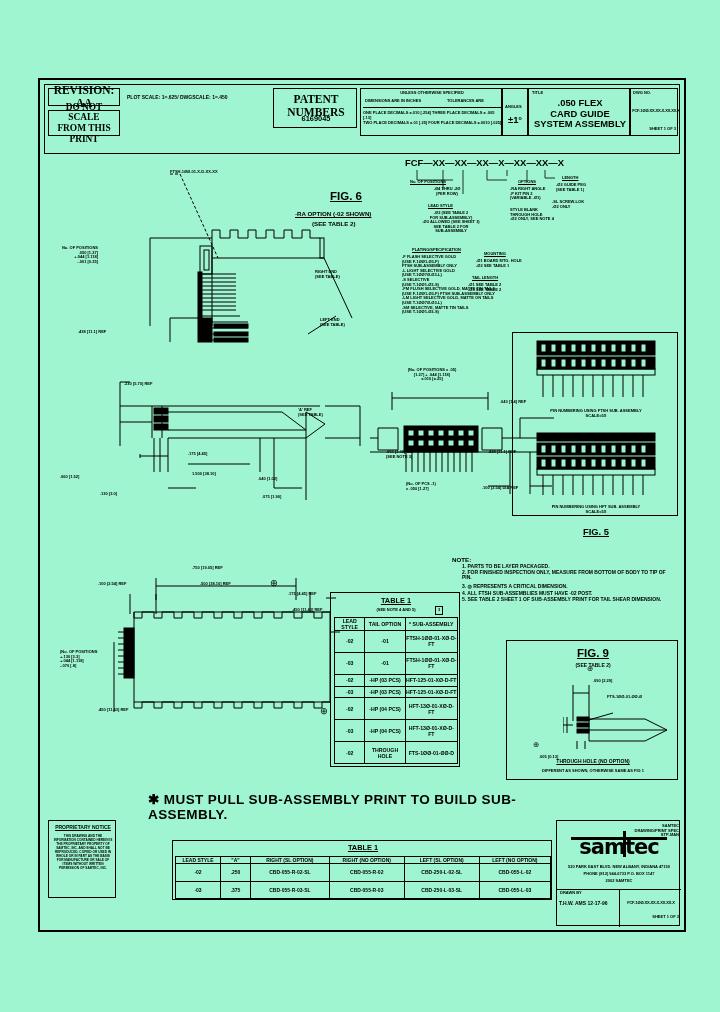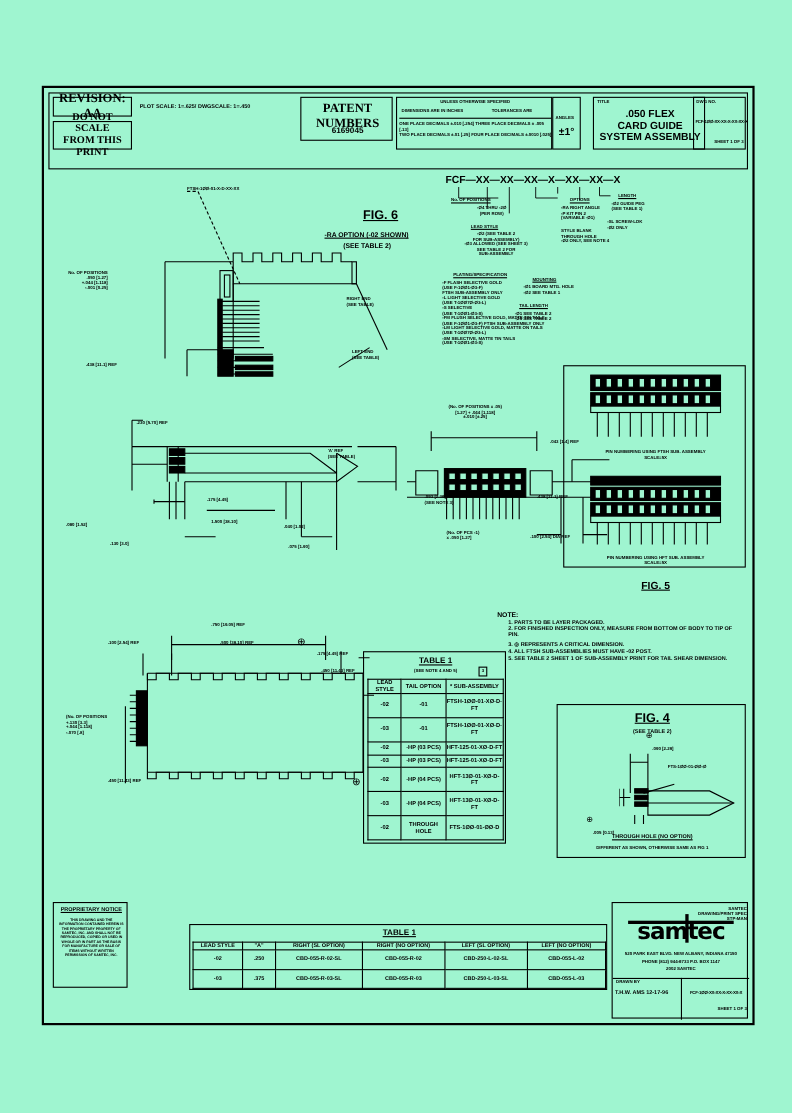--- a/index.html
+++ b/index.html
@@ -59,21 +59,21 @@
       <div class="ln hl" style="left:2px;top:18px;width:138px;"></div>
       <div class="bx t4 bold" style="left:2px;top:22px;width:140px;">ONE PLACE DECIMALS ±.010 [.254]   THREE PLACE DECIMALS ± .005 [.13]</div>
       <div class="bx t4 bold" style="left:2px;top:32px;width:140px;">TWO PLACE DECIMALS ±.01 [.25]   FOUR PLACE DECIMALS ±.0010 [.025]</div>
     </div>
 
     <div class="bx brd" style="left:457px;top:3px;width:26px;height:48px;">
       <div class="bx t4 bold" style="left:2px;top:16px;">ANGLES</div>
       <div class="bx t9 bold" style="left:5px;top:26px;">±1°</div>
     </div>
 
-    <div class="bx brd" style="left:483px;top:3px;width:102px;height:48px;margin-left:11px;">
+    <div class="bx brd" style="left:483px;top:3px;width:102px;height:48px;">
       <div class="bx t4 bold" style="left:3px;top:2px;">TITLE</div>
       <div class="bx ctr col t9 bold" style="left:0;top:9px;width:102px;white-space:pre-line;">.050 FLEX
 CARD GUIDE
 SYSTEM ASSEMBLY</div>
     </div>
 
     <div class="bx brd" style="left:585px;top:3px;width:48px;height:48px;">
       <div class="bx t4 bold" style="left:2px;top:2px;">DWG NO.</div>
       <div class="bx t4 bold pn" style="left:-3px;top:20px;width:56px;text-align:center;">FCF-1ØØ-XX-XX-X-XX-XX-X</div>
       <div class="bx t4 bold" style="left:0px;top:38px;width:45px;text-align:right;">SHEET 1 OF 3</div>
@@ -444,21 +444,21 @@
             <td>-02</td>
             <td>THROUGH HOLE</td>
             <td>FTS-1ØØ-01-ØØ-D</td>
           </tr>
         </tbody>
       </table>
     </div>
   </div>
 
   <div class="bx brd" style="left:466px;top:560px;width:172px;height:140px;">
-    <div class="bx ctr t11 bold und" style="left:0;top:6px;width:172px;">FIG. 4</div>
+    <div class="bx ctr t11 bold und" style="left:0;top:6px;width:172px;">FIG. 9</div>
     <div class="bx ctr t5 bold" style="left:0;top:22px;width:172px;">(SEE TABLE 2)</div>
     <div class="bx t4 bold" style="left:86px;top:38px;">.090 [2.29]</div>
     <div class="bx t4 bold" style="left:32px;top:114px;">.005 [0.13]</div>
     <div class="bx t4 bold" style="left:100px;top:54px;">FTS-1ØØ-01-ØØ-Ø</div>
     <div class="bx t7" style="left:80px;top:24px;">⊕</div>
     <div class="bx t7" style="left:26px;top:100px;">⊕</div>
 
     <svg class="bx" style="left:56px;top:44px;width:112px;height:70px;">
       <g stroke="#000" stroke-width="1" fill="none">
         <path d="M10,0 L10,36 M26,0 L26,36"></path>
@@ -471,20 +471,21 @@
         <path d="M26,45 L104,45"></path>
         <path d="M22,36 L50,28"></path>
         <path d="M14,56 L14,64 M22,56 L22,64"></path>
         <path d="M0,40 L10,40"></path>
       </g>
     </svg>
     <div class="bx ctr t5 bold und" style="left:0;top:118px;width:172px;">THROUGH HOLE (NO OPTION)</div>
     <div class="bx ctr t4 bold" style="left:0;top:128px;width:172px;">DIFFERENT AS SHOWN, OTHERWISE SAME AS FIG 1</div>
   </div>
 
+  <div class="bx t13 bold" style="left:108px;top:712px;width:420px;letter-spacing:0.4px;">✱ MUST PULL SUB-ASSEMBLY PRINT TO BUILD SUB-ASSEMBLY.</div>
 
   <div class="bx brd" style="left:8px;top:740px;width:68px;height:78px;">
     <div class="bx ctr t5 bold und" style="left:0;top:4px;width:68px;">PROPRIETARY NOTICE</div>
     <div class="bx" style="left:4px;top:13px;width:60px;font-size:3.2px;line-height:4px;font-weight:bold;text-align:center;">THIS DRAWING AND THE INFORMATION CONTAINED HEREIN IS THE PROPRIETARY PROPERTY OF SAMTEC, INC. AND SHALL NOT BE REPRODUCED, COPIED OR USED IN WHOLE OR IN PART AS THE BASIS FOR MANUFACTURE OR SALE OF ITEMS WITHOUT WRITTEN PERMISSION OF SAMTEC, INC.</div>
   </div>
 
   <div class="bx brd" style="left:132px;top:760px;width:380px;height:60px;">
     <div class="bx ctr t7 bold und" style="left:0;top:3px;width:380px;">TABLE 1</div>
     <div class="bx" style="left:2px;top:15px;width:376px;height:43px;">
       <table class="tbl1">

